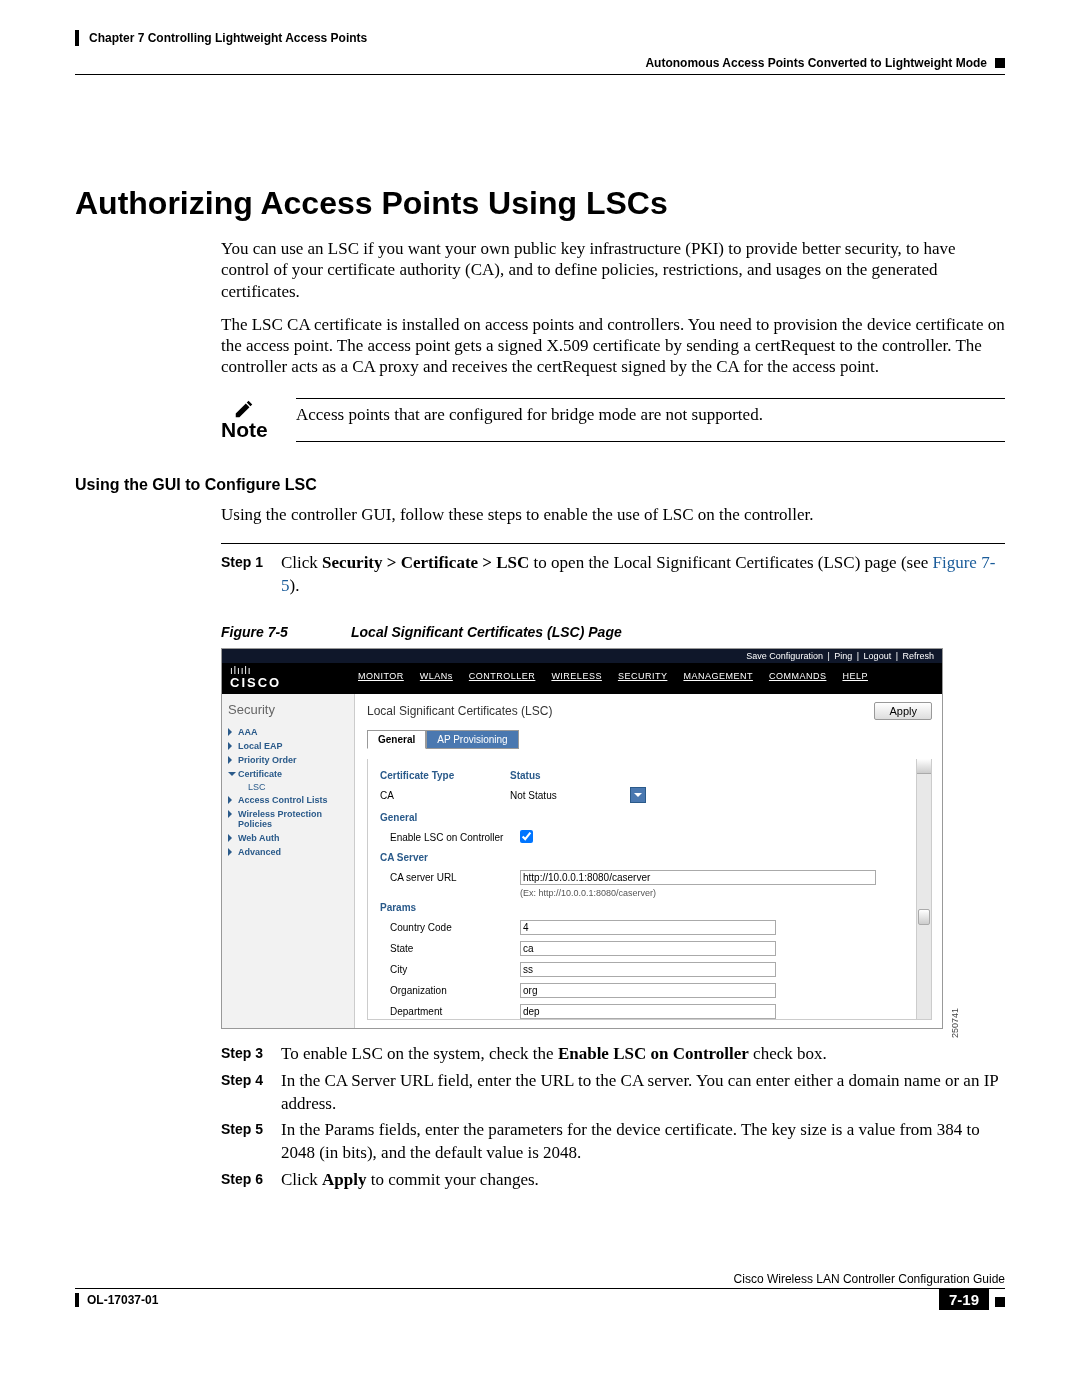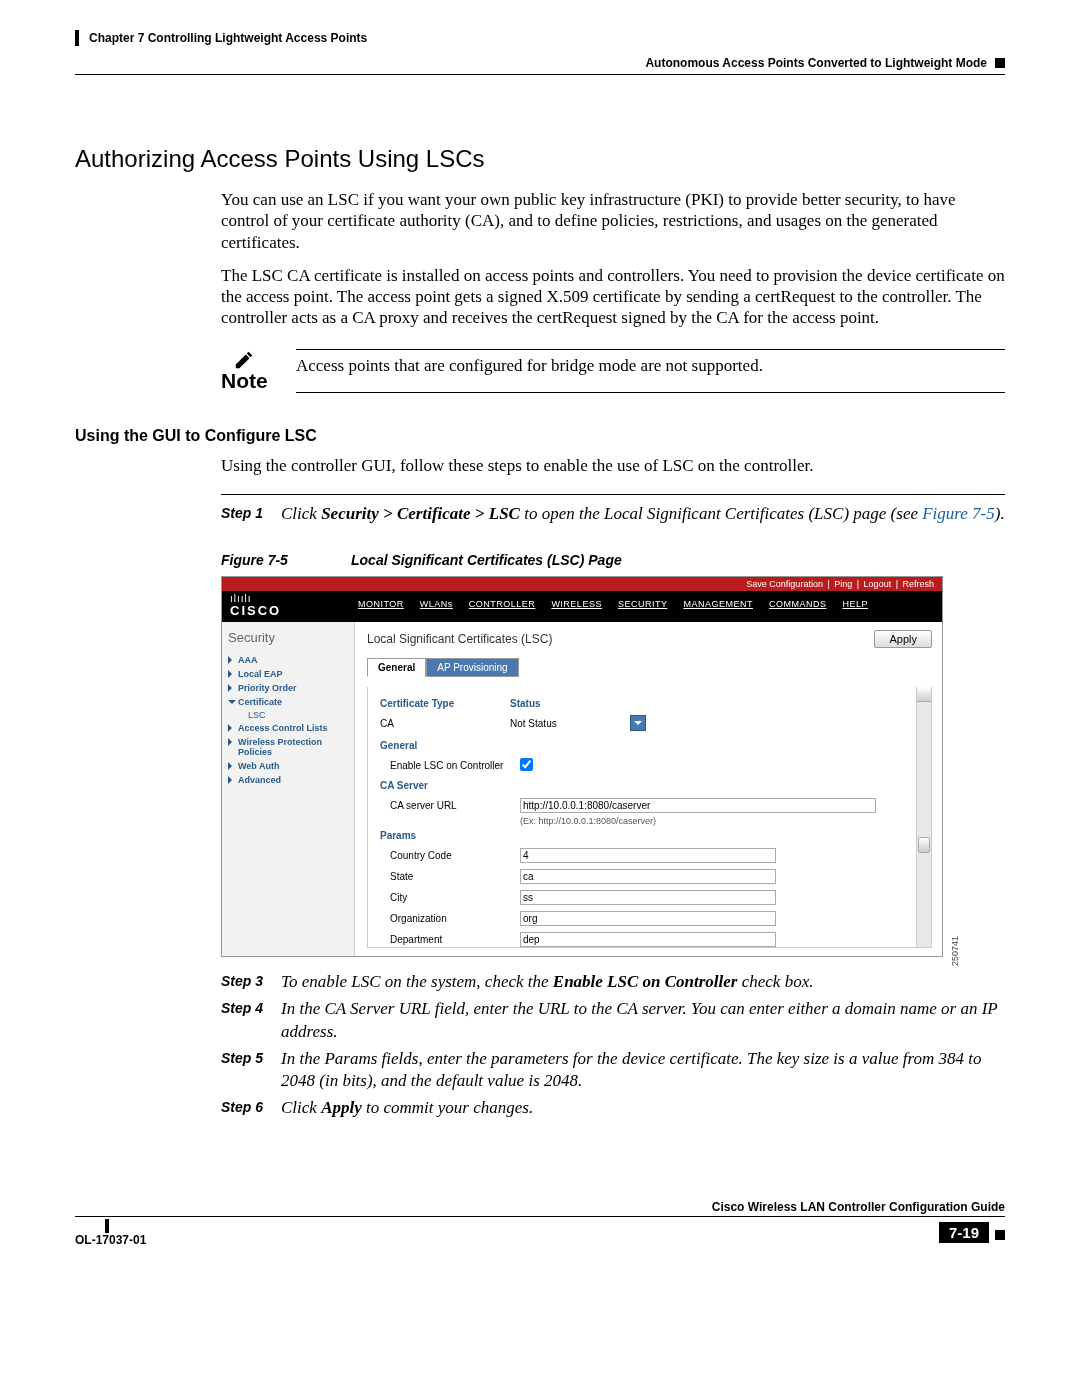--- a/index.html
+++ b/index.html
@@ -39,23 +39,23 @@
     font-weight: bold;
   }
   .top-header .right .sq {
     width: 10px;
     height: 10px;
     background: #000;
     margin-left: 8px;
   }
   h1.section {
     font-family: Arial, Helvetica, sans-serif;
-    font-weight: normal;
-    font-size: 24px;
-    margin: 70px 0 16px 0;
+    font-weight: bold;
+    font-size: 32px;
+    margin: 110px 0 16px 0;
   }
   .bodytext {
     margin-left: 146px;
     font-size: 17px;
     line-height: 1.25;
   }
   .bodytext p {
     margin: 0 0 12px 0;
   }
   .note-block {
@@ -95,21 +95,20 @@
   .step-rule {
     border: none;
     border-top: 1px solid #000;
     margin: 18px 0 8px 146px;
   }
   .step-row {
     display: flex;
     margin-left: 146px;
     font-size: 17px;
     margin-bottom: 4px;
-    font-style: italic;
   }
   .step-lbl {
     width: 60px;
     flex-shrink: 0;
     font-family: Arial, Helvetica, sans-serif;
     font-weight: bold;
     font-size: 14px;
     padding-top: 2px;
   }
   .step-txt { flex: 1; line-height: 1.35; }
@@ -127,21 +126,21 @@
   .fig-caption-row .figlabel { width: 130px; flex-shrink: 0; }
   .screenshot {
     margin-left: 146px;
     width: 720px;
     border: 1px solid #999;
     font-family: Verdana, Geneva, sans-serif;
     font-size: 10px;
     position: relative;
   }
   .ss-top-links {
-    background: #b91c1c;
+    background: #0f172a;
     color: #fff;
     text-align: right;
     padding: 2px 6px;
     font-size: 9px;
   }
   .ss-top-links span { margin: 0 2px; }
   .ss-logo-bar {
     background: #000;
     color: #fff;
     display: flex;
@@ -326,37 +325,36 @@
     transform-origin: right bottom;
     color: #444;
   }
   .footer {
     margin-top: 80px;
   }
   .footer .guide {
     border-bottom: 1px solid #000;
     text-align: right;
     font-family: Arial, Helvetica, sans-serif;
-    font-weight: bold;
+    font-weight: normal;
     font-size: 12px;
     padding-bottom: 2px;
   }
   .footer .bottom-row {
     display: flex;
     justify-content: space-between;
     align-items: center;
     margin-top: 2px;
   }
   .footer .ol {
     font-family: Arial, Helvetica, sans-serif;
     font-weight: bold;
     font-size: 12px;
     display: flex;
     align-items: center;
-    flex-direction: column;
   }
   .footer .ol .bar {
     width: 4px; height: 14px; background: #000; margin-right: 8px;
   }
   .footer .pagenum {
     background: #000;
     color: #fff;
     font-family: Arial, Helvetica, sans-serif;
     font-weight: bold;
     font-size: 15px;

